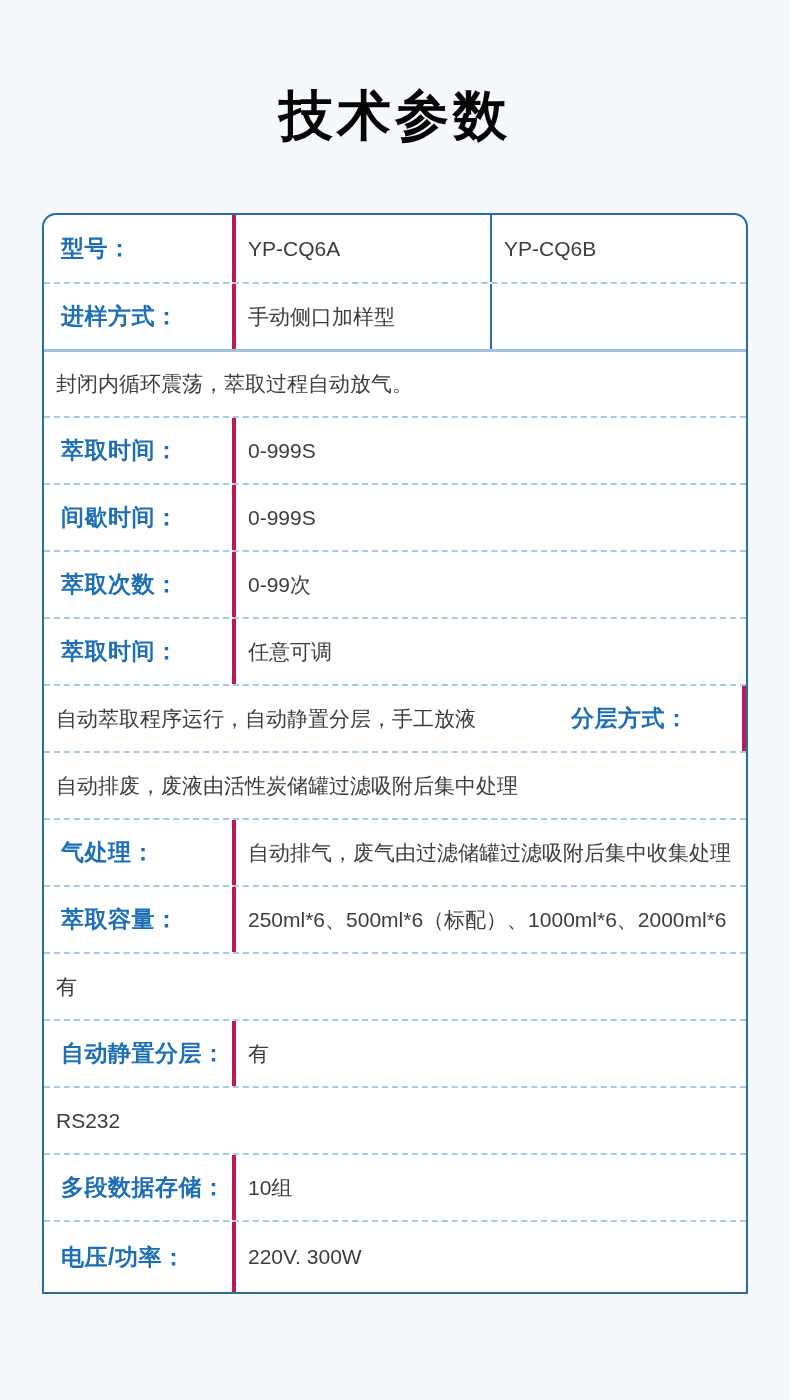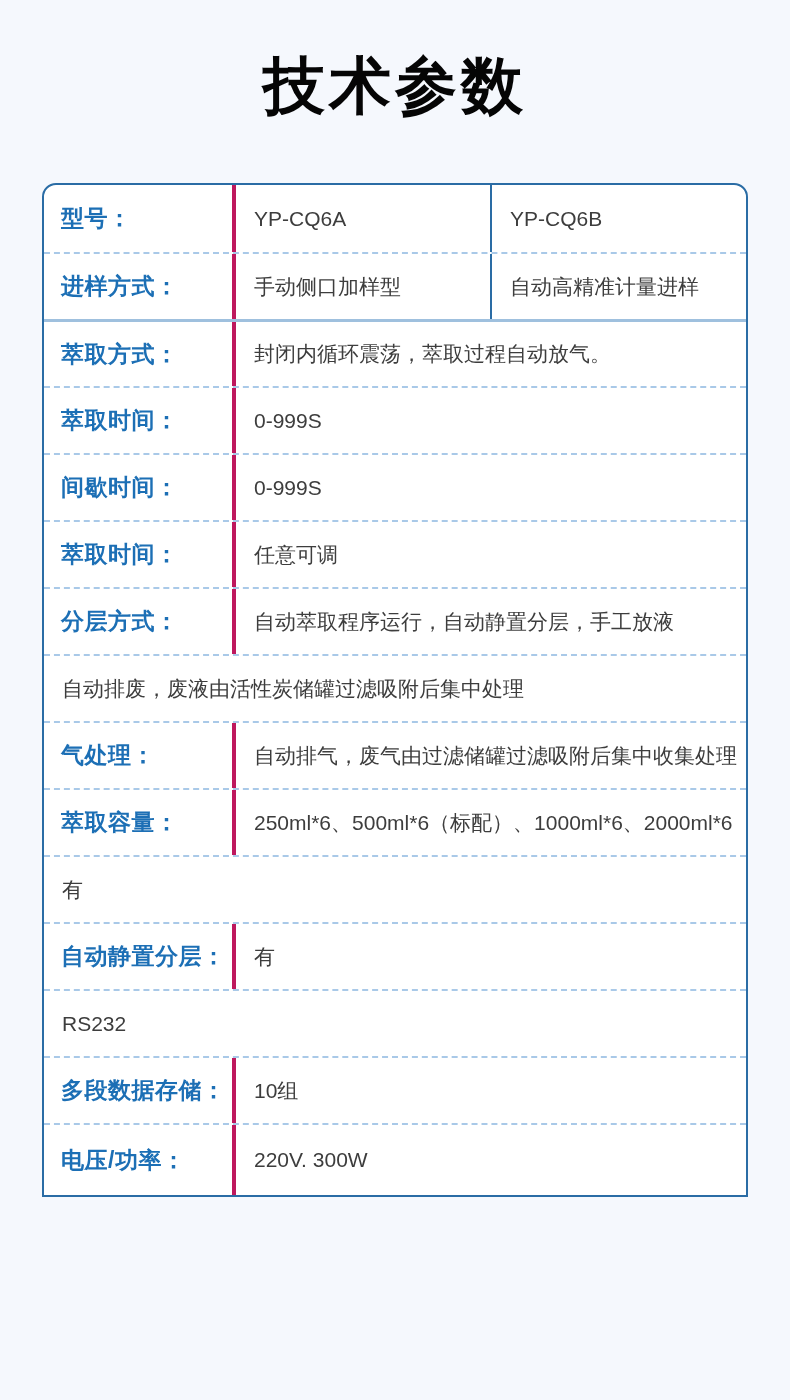--- a/index.html
+++ b/index.html
@@ -8,25 +8,25 @@
     background: #f5f8fd;
     font-family: "Liberation Sans", "DejaVu Sans", sans-serif;
   }
   .page {
     width: 790px;
     height: 1400px;
     background: #f5f8fd;
     overflow: hidden;
   }
   .title {
-    margin-top: 36px;
+    margin-top: 66px;
     text-align: center;
     font-family: "Liberation Serif", "DejaVu Serif", serif;
     font-weight: 900;
-    font-size: 62px;
+    font-size: 54px;
     line-height: 100px;
     color: #050505;
     letter-spacing: 4px;
   }
   .spec-table {
     width: 706px;
     margin: 47px auto 0 auto;
     background: #ffffff;
     border: 2px solid #2a6ca5;
     border-radius: 14px 14px 0 0;
@@ -51,21 +51,21 @@
     padding-right: 4px;
     border-right: 4px solid #be185d;
     color: #1c6fb5;
     font-weight: bold;
     font-size: 23px;
     letter-spacing: 0.5px;
     white-space: nowrap;
   }
   .cell.value {
     flex: 1;
-    padding-left: 18px;
+    padding-left: 12px;
     padding-right: 6px;
     color: #3d3d3d;
     font-size: 21px;
     white-space: nowrap;
   }
   .cell.value.v1 {
     flex: none;
     width: 256px;
     border-right: 2px solid #2a6ca5;
   }
@@ -81,47 +81,49 @@
 
     <div class="row split">
       <div class="cell label">型号：</div>
       <div class="cell value v1">YP-CQ6A</div>
       <div class="cell value v2">YP-CQ6B</div>
     </div>
 
     <div class="row split">
       <div class="cell label">进样方式：</div>
       <div class="cell value v1">手动侧口加样型</div>
-      <div class="cell value v2">自动高精准计量进样</div>
     </div>
 
     <div class="row solid-sep">
-      <div class="cell label">萃取方式：</div>
       <div class="cell value">封闭内循环震荡，萃取过程自动放气。</div>
     </div>
 
     <div class="row">
       <div class="cell label">萃取时间：</div>
       <div class="cell value">0-999S</div>
     </div>
 
     <div class="row">
       <div class="cell label">间歇时间：</div>
       <div class="cell value">0-999S</div>
     </div>
 
+    <div class="row">
+      <div class="cell label">萃取次数：</div>
+      <div class="cell value">0-99次</div>
+    </div>
 
     <div class="row">
       <div class="cell label">萃取时间：</div>
       <div class="cell value">任意可调</div>
     </div>
 
     <div class="row">
+      <div class="cell value">自动萃取程序运行，自动静置分层，手工放液</div>
       <div class="cell label">分层方式：</div>
-      <div class="cell value">自动萃取程序运行，自动静置分层，手工放液</div>
     </div>
 
     <div class="row">
       <div class="cell value">自动排废，废液由活性炭储罐过滤吸附后集中处理</div>
     </div>
 
     <div class="row">
       <div class="cell label">气处理：</div>
       <div class="cell value">自动排气，废气由过滤储罐过滤吸附后集中收集处理</div>
     </div>

